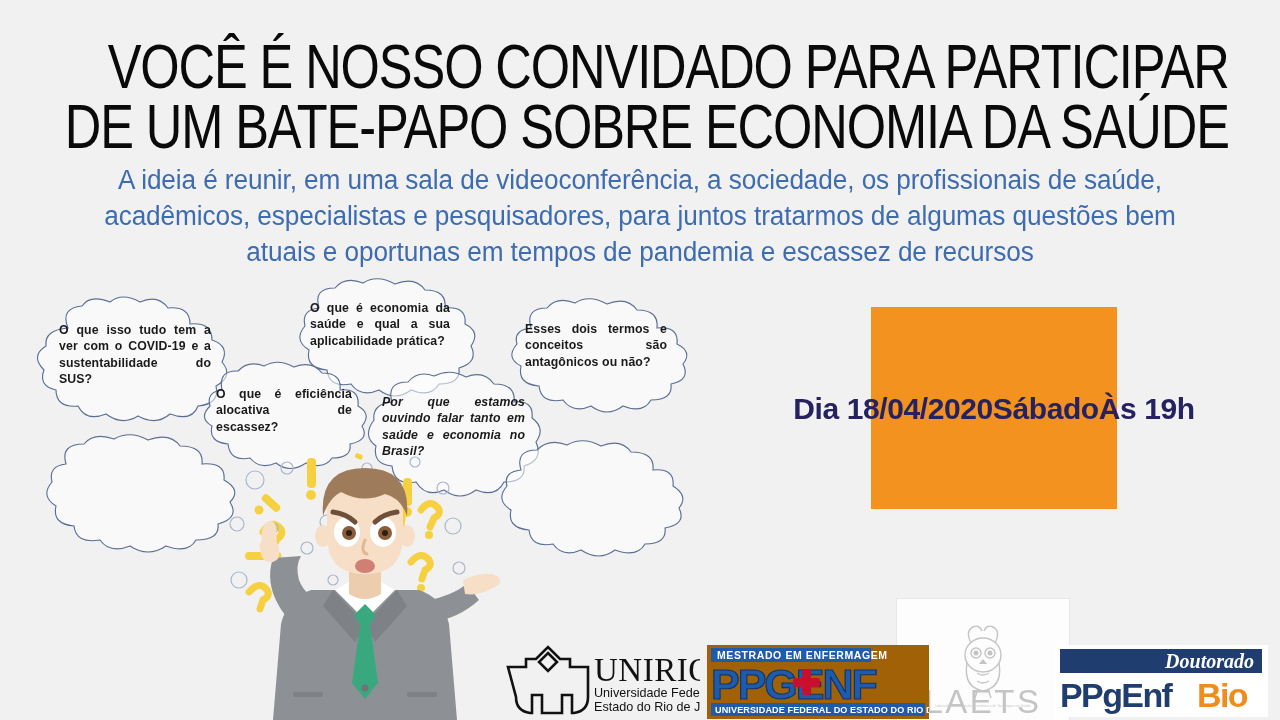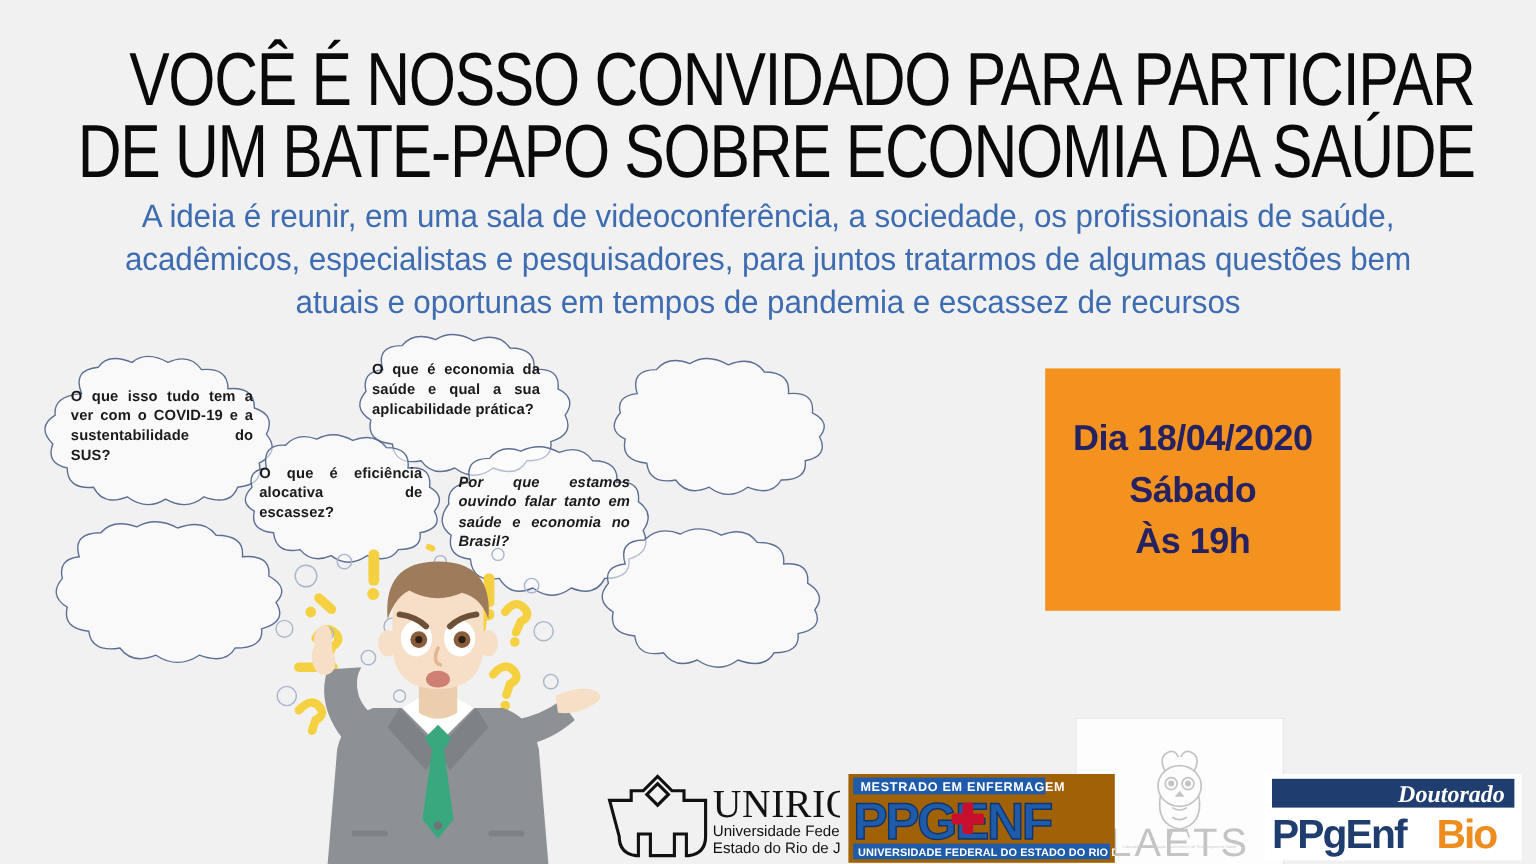--- a/index.html
+++ b/index.html
@@ -54,21 +54,21 @@
     color:#1a1a1a;
     text-align:justify;
     text-align-last:left;
     letter-spacing:0.1px;
   }
 
   
   .date-box{
     position:absolute;left:871px;top:307px;width:246px;height:202px;
     background:#f3921e;
-    display:flex;flex-direction:column;align-items:center;justify-content:center;
+    display:flex;align-items:center;justify-content:center;
   }
   .date-line{
     color:#262261;font-weight:bold;font-size:30px;line-height:43px;
     letter-spacing:-0.4px;white-space:nowrap;
   }
 
   
   .cartoon{position:absolute;left:215px;top:440px;width:300px;height:280px;}
 
   
@@ -118,20 +118,21 @@
       <div class="btext" style="left:27px;top:20px;width:140px;">O que é economia da saúde e qual a sua aplicabilidade prática?</div>
     </div>
 
     <div class="bubble" style="left:497px;top:24px;width:200px;height:118px;">
       <svg width="200" height="118" viewBox="0 0 200 118">
         <path d="M34 28 Q28 8 50 8 Q60 -4 78 3 Q92 -6 110 4 Q130 -4 140 10 Q162 10 160 28
                  Q182 26 180 44 Q196 52 186 64 Q194 80 174 84 Q176 100 154 100
                  Q146 114 126 106 Q110 118 94 106 Q76 114 66 100 Q44 104 42 86
                  Q20 84 24 66 Q8 58 20 44 Q16 30 34 28 Z" fill="#ffffff" fill-opacity="0.55" stroke="#5b6f95" stroke-width="1.15"></path>
       </svg>
+      <div class="btext" style="left:28px;top:21px;width:142px;">Esses dois termos e conceitos são antagônicos ou não?</div>
     </div>
 
     <div class="bubble" style="left:192px;top:88px;width:180px;height:110px;">
       <svg width="180" height="110" viewBox="0 0 180 110">
         <path d="M30 26 Q26 6 46 7 Q56 -4 72 2 Q86 -6 102 3 Q120 -4 130 9 Q150 9 148 26
                  Q168 24 166 42 Q180 50 170 62 Q178 76 158 80 Q160 94 140 94
                  Q132 106 114 99 Q98 110 84 99 Q68 106 58 94 Q38 98 36 80
                  Q16 78 20 62 Q6 54 18 42 Q14 28 30 26 Z" fill="#ffffff" fill-opacity="0.55" stroke="#5b6f95" stroke-width="1.15"></path>
       </svg>
       <div class="btext" style="left:24px;top:22px;width:136px;">O que é eficiência alocativa de escassez?</div>

